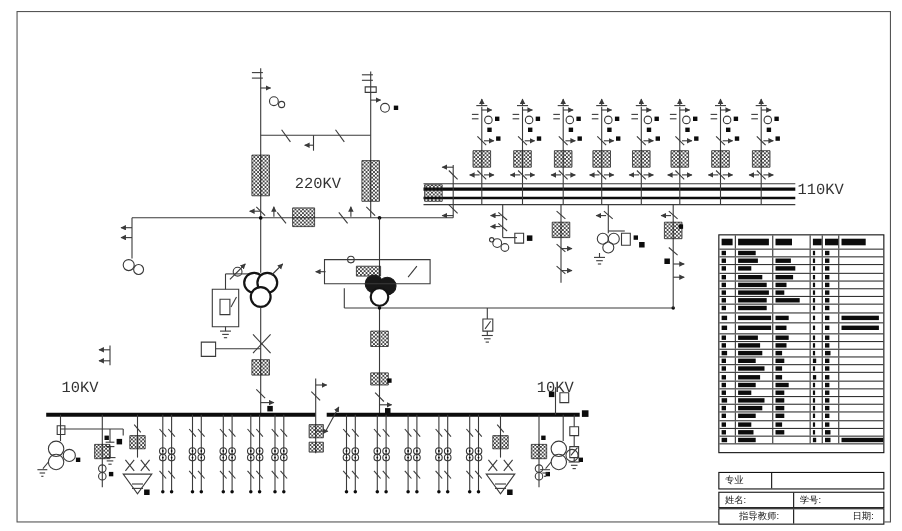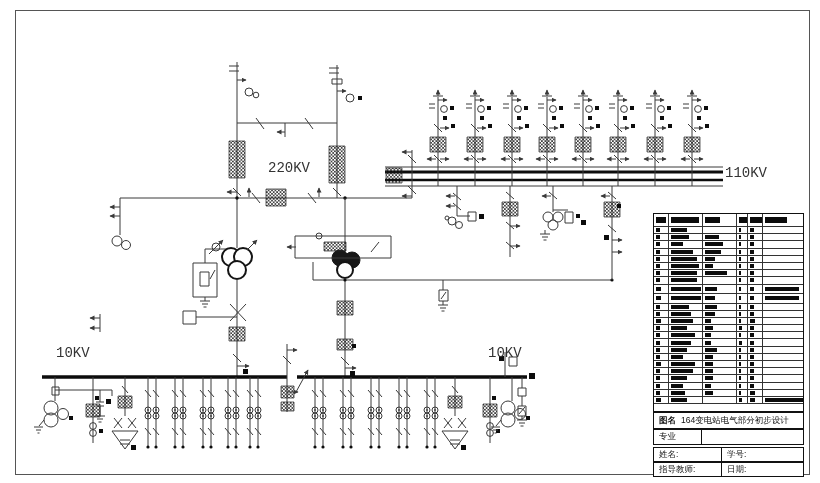--- a/index.html
+++ b/index.html
@@ -813,33 +813,29 @@
             <div class="ebar" style="width: 3px;"></div>
           </div>
           <div class="ecell" style="width: 15px;">
             <div class="ebar" style="width: 5px;"></div>
           </div>
           <div class="ecell" style="width: 41px;">
             <div class="ebar" style="width: 38px;"></div>
           </div>
         </div>
       </div>
-    <div class="tb" style="top:199px;height:17px;">
-      <div class="cell" style="font-weight:bold;">图名</div>
-      <div class="cell">164变电站电气部分初步设计</div>
-    </div>
     <div class="tb" style="top:234px;height:15px;">
       <div class="cell" style="width:62px;">姓名:</div>
       <div class="vdiv"></div>
       <div class="cell" style="flex:1;">学号:</div>
     </div>
     <div class="tb" style="top:216px;height:16px;">
       <div class="cell" style="width:42px;">专业</div>
       <div class="vdiv"></div>
       <div class="cell" style="flex:1;"></div>
     </div>
     <div class="tb" style="top:249px;height:15px;">
-      <div class="cell" style="width:62px;">指导教师:</div>
+      <div class="cell" style="width:62px;text-align:center;">指导教师:</div>
       <div class="vdiv"></div>
-      <div class="cell" style="flex:1;">日期:</div>
+      <div class="cell" style="flex:1;margin-left:48px;">日期:</div>
     </div>
   </div>
 </div>
 
 </body></html>

